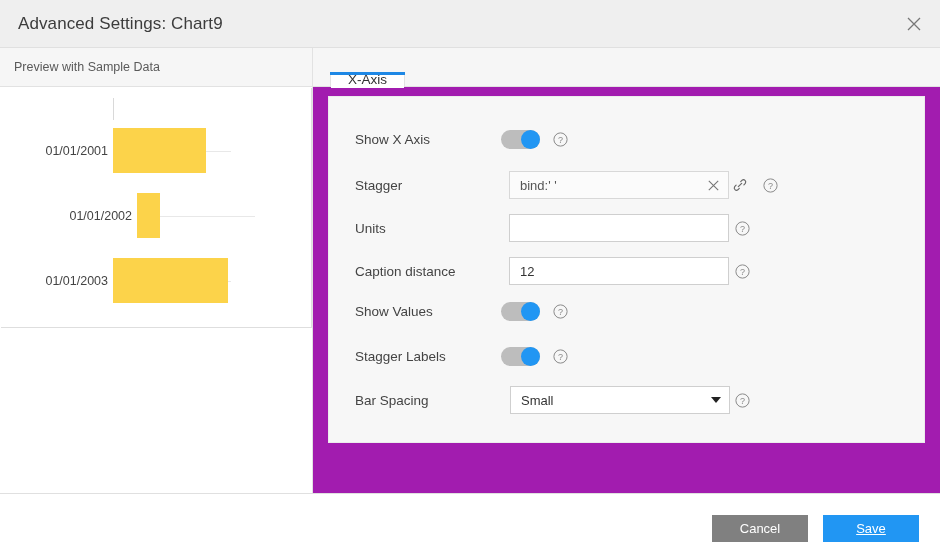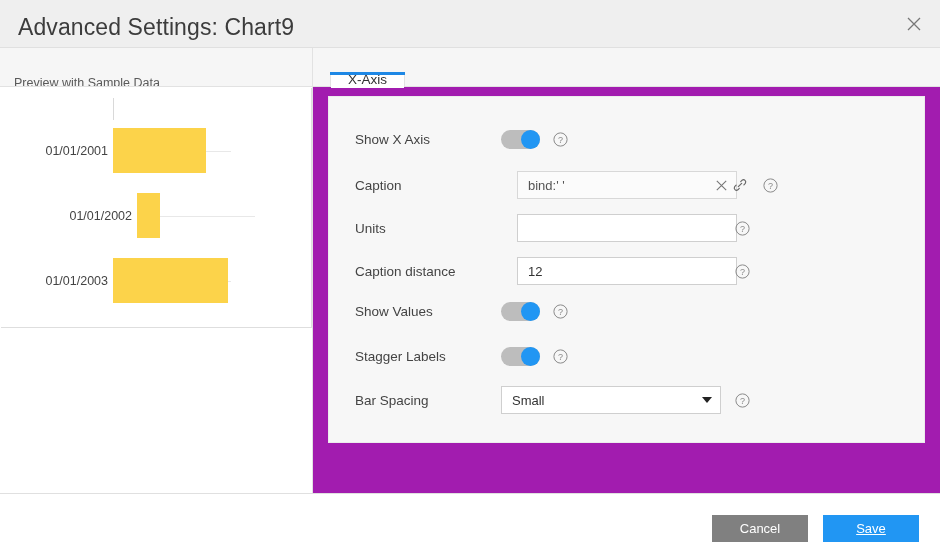--- a/index.html
+++ b/index.html
@@ -28,21 +28,21 @@
     position: absolute;
     left: 0; top: 0;
     width: 940px; height: 48px;
     background: #efefef;
     border-bottom: 1px solid #e0e0e0;
     box-sizing: border-box;
   }
   .dialog-title {
     position: absolute;
     left: 18px; top: 14px;
-    font-size: 23px;
+    font-size: 17px;
     color: #3c3c3c;
     letter-spacing: 0.1px;
     white-space: nowrap;
   }
   .close-btn {
     position: absolute;
     right: 10px; top: 8px;
     width: 32px; height: 32px;
     cursor: pointer;
     display: flex;
@@ -54,21 +54,21 @@
   
   .subheader {
     position: absolute;
     left: 0; top: 48px;
     width: 940px; height: 39px;
     background: #f6f6f6;
     box-sizing: border-box;
   }
   .preview-label {
     position: absolute;
-    left: 14px; top: 28px;
+    left: 14px; top: 12px;
     font-size: 12.5px;
     color: #5a5a5a;
     white-space: nowrap;
   }
   .subheader-divider {
     position: absolute;
     left: 312px; top: 48px;
     width: 1px; height: 39px;
     background: #e2e2e2;
   }
@@ -236,21 +236,21 @@
     position: absolute;
     right: 0; top: 0;
     width: 19px; height: 19px;
     border-radius: 50%;
     background: #2196f3;
   }
 
   
   .text-input {
     position: absolute;
-    left: 188px;
+    left: 180px;
     width: 220px;
     height: 28px;
     background: #ffffff;
     border: 1px solid #cfcfcf;
     box-sizing: border-box;
     display: flex;
     align-items: center;
     font-size: 13px;
     color: #333333;
     padding: 0 8px 0 10px;
@@ -268,21 +268,21 @@
   .clear-x {
     width: 14px; height: 14px;
     flex: 0 0 auto;
     cursor: pointer;
     display: flex;
     align-items: center;
     justify-content: center;
   }
   .select-input {
     position: absolute;
-    left: 172px;
+    left: 181px;
     width: 220px;
     height: 28px;
     background: #ffffff;
     border: 1px solid #cfcfcf;
     box-sizing: border-box;
     display: flex;
     align-items: center;
     font-size: 13px;
     color: #333333;
     padding: 0 8px 0 10px;
@@ -411,21 +411,21 @@
         </div>
         <div class="help-icon" style="left:224px;">
           <svg width="15" height="15" viewBox="0 0 15 15" aria-hidden="true">
             <circle cx="7.5" cy="7.5" r="6.6" fill="none" stroke="#8a8a8a" stroke-width="1"></circle>
             <text x="7.5" y="11" text-anchor="middle" font-size="9" fill="#8a8a8a" font-family="Liberation Sans, sans-serif">?</text>
           </svg>
         </div>
       </div>
 
       <div class="form-row" style="top:73px;">
-        <div class="form-label">Caption</div>
+        <div class="form-label">Stagger</div>
         <div class="text-input bindvalue">
           <span class="input-text">bind:' '</span>
           <span class="clear-x">
             <svg width="11" height="11" viewBox="0 0 11 11" aria-hidden="true">
               <path d="M0.8 0.8 L10.2 10.2 M10.2 0.8 L0.8 10.2" stroke="#777777" stroke-width="1.1" fill="none"></path>
             </svg>
           </span>
         </div>
         <div class="link-icon" style="left:403px;">
           <svg width="16" height="16" viewBox="0 0 16 16" aria-hidden="true">

